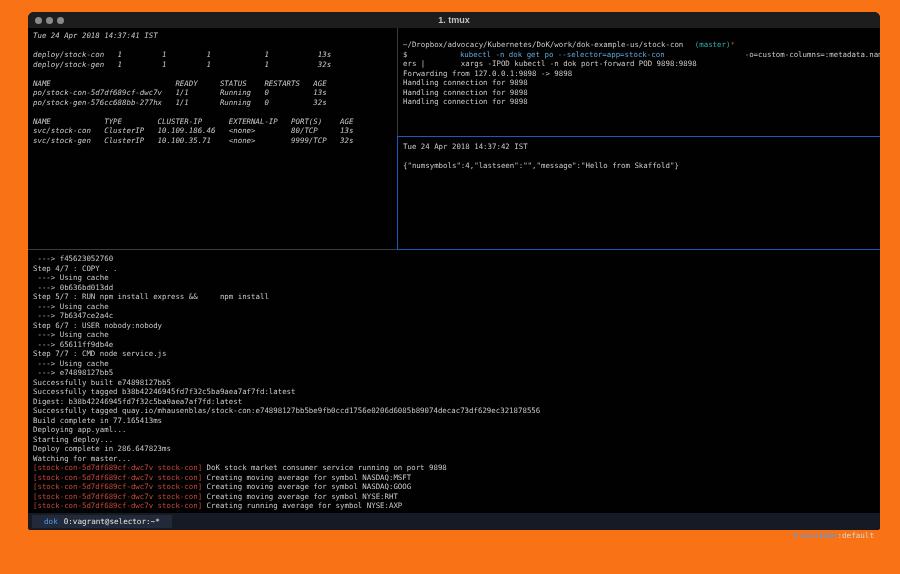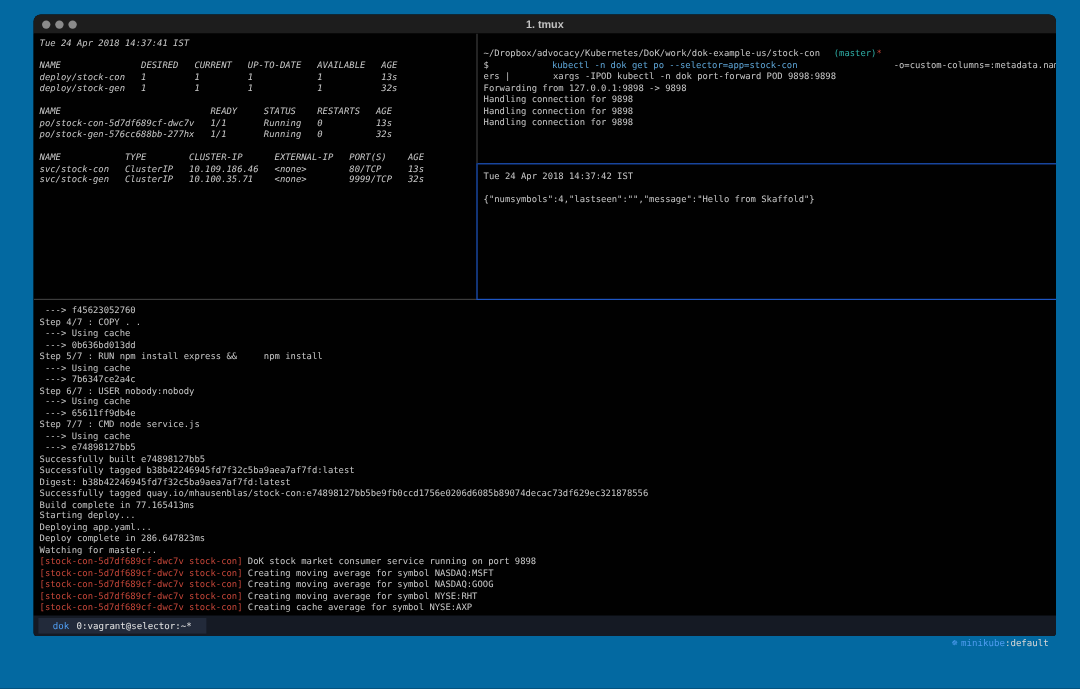--- a/index.html
+++ b/index.html
@@ -1,17 +1,17 @@
 <!DOCTYPE html>
 <html><head>
 <meta charset="utf-8">
 <style>
   * { margin: 0; padding: 0; box-sizing: border-box; }
   html, body { width: 900px; height: 574px; background: #000; overflow: hidden; }
-  .stage { position: absolute; left: 0; top: 0; width: 900px; height: 574px; background: #0369a1; }
+  .stage { position: absolute; left: 0; top: 0; width: 900px; height: 574px; background: #f97316; }
 
   .window {
     position: absolute; left: 28px; top: 12px; width: 852px; height: 518px;
     background: #010101; border-radius: 6px 6px 3px 3px;
   }
   .titlebar {
     position: absolute; left: 0; top: 0; width: 100%; height: 16px;
     background: #1d1d1d; border-radius: 6px 6px 0 0;
   }
   .lights { position: absolute; left: 7px; top: 4.5px; display: flex; gap: 4px; }
@@ -71,21 +71,20 @@
         <span class="light"></span>
       </div>
       <div class="wtitle">1. tmux</div>
     </div>
 
     <div class="content">
       <div class="pane pane-topleft">
         <div>
             <div class="tline"><span>Tue 24 Apr 2018 14:37:41 IST</span></div>
             <div class="tline"><span></span></div>
-            <div class="tline"><span>NAME               DESIRED   CURRENT   UP-TO-DATE   AVAILABLE   AGE</span></div>
             <div class="tline"><span>deploy/stock-con   1         1         1            1           13s</span></div>
             <div class="tline"><span>deploy/stock-gen   1         1         1            1           32s</span></div>
             <div class="tline"><span></span></div>
             <div class="tline"><span>NAME                            READY     STATUS    RESTARTS   AGE</span></div>
             <div class="tline"><span>po/stock-con-5d7df689cf-dwc7v   1/1       Running   0          13s</span></div>
             <div class="tline"><span>po/stock-gen-576cc688bb-277hx   1/1       Running   0          32s</span></div>
             <div class="tline"><span></span></div>
             <div class="tline"><span>NAME            TYPE        CLUSTER-IP      EXTERNAL-IP   PORT(S)    AGE</span></div>
             <div class="tline"><span>svc/stock-con   ClusterIP   10.109.186.46   &lt;none&gt;        80/TCP     13s</span></div>
             <div class="tline"><span>svc/stock-gen   ClusterIP   10.100.35.71    &lt;none&gt;        9999/TCP   32s</span></div>
@@ -125,29 +124,29 @@
             <div class="tline"><span> ---&gt; Using cache</span></div>
             <div class="tline"><span> ---&gt; 65611ff9db4e</span></div>
             <div class="tline"><span>Step 7/7 : CMD node service.js</span></div>
             <div class="tline"><span> ---&gt; Using cache</span></div>
             <div class="tline"><span> ---&gt; e74898127bb5</span></div>
             <div class="tline"><span>Successfully built e74898127bb5</span></div>
             <div class="tline"><span>Successfully tagged b38b42246945fd7f32c5ba9aea7af7fd:latest</span></div>
             <div class="tline"><span>Digest: b38b42246945fd7f32c5ba9aea7af7fd:latest</span></div>
             <div class="tline"><span>Successfully tagged quay.io/mhausenblas/stock-con:e74898127bb5be9fb0ccd1756e0206d6085b89074decac73df629ec321878556</span></div>
             <div class="tline"><span>Build complete in 77.165413ms</span></div>
+            <div class="tline"><span>Deploying app.yaml...</span></div>
             <div class="tline"><span>Starting deploy...</span></div>
-            <div class="tline"><span>Deploying app.yaml...</span></div>
             <div class="tline"><span>Deploy complete in 286.647823ms</span></div>
             <div class="tline"><span>Watching for master...</span></div>
             <div class="tline"><span class="c-red">[stock-con-5d7df689cf-dwc7v stock-con]</span><span> DoK stock market consumer service running on port 9898</span></div>
             <div class="tline"><span class="c-red">[stock-con-5d7df689cf-dwc7v stock-con]</span><span> Creating moving average for symbol NASDAQ:MSFT</span></div>
             <div class="tline"><span class="c-red">[stock-con-5d7df689cf-dwc7v stock-con]</span><span> Creating moving average for symbol NASDAQ:GOOG</span></div>
             <div class="tline"><span class="c-red">[stock-con-5d7df689cf-dwc7v stock-con]</span><span> Creating moving average for symbol NYSE:RHT</span></div>
-            <div class="tline"><span class="c-red">[stock-con-5d7df689cf-dwc7v stock-con]</span><span> Creating cache average for symbol NYSE:AXP</span></div>
+            <div class="tline"><span class="c-red">[stock-con-5d7df689cf-dwc7v stock-con]</span><span> Creating running average for symbol NYSE:AXP</span></div>
           </div>
       </div>
 
       <div class="sep sep-v-gray"></div>
       <div class="sep sep-v-blue"></div>
       <div class="sep sep-h-blue1"></div>
       <div class="sep sep-h-gray2"></div>
       <div class="sep sep-h-blue2"></div>
     </div>
 

